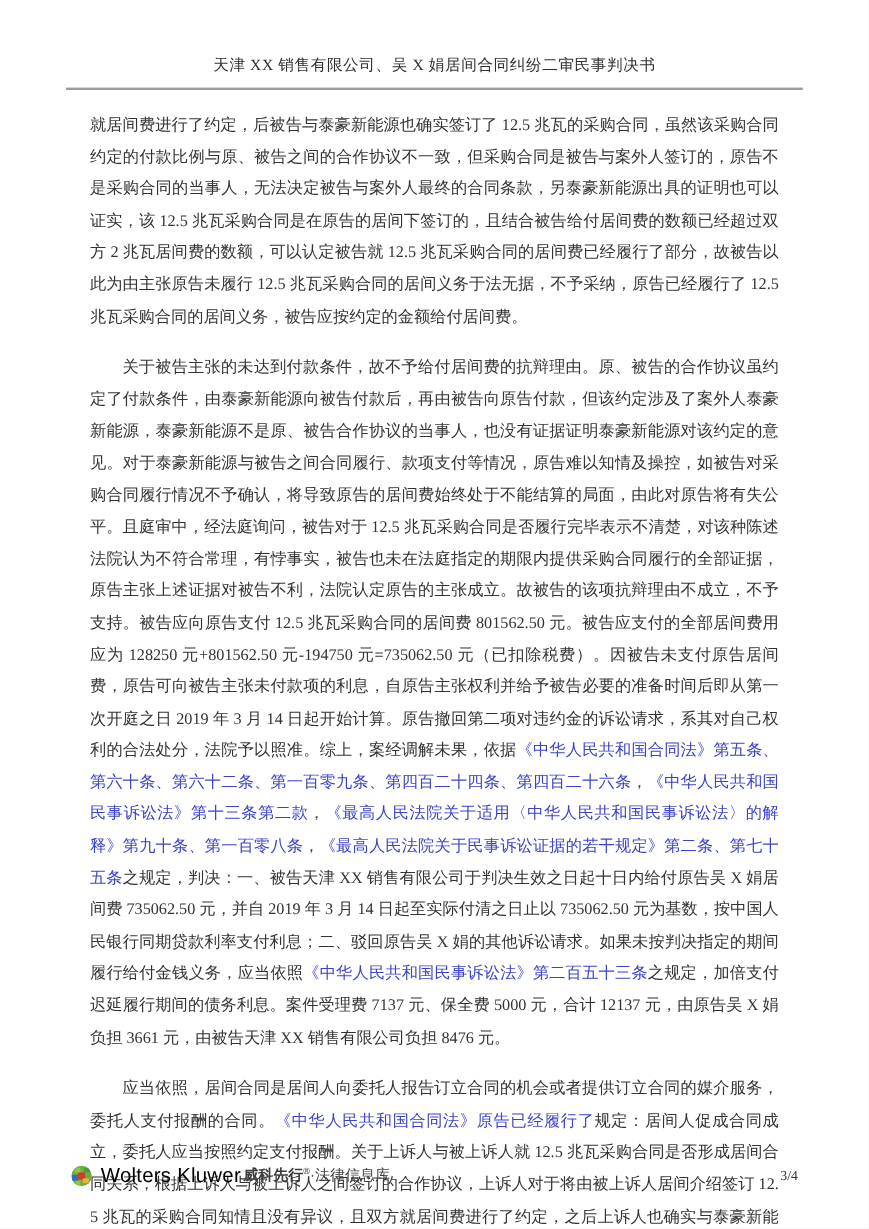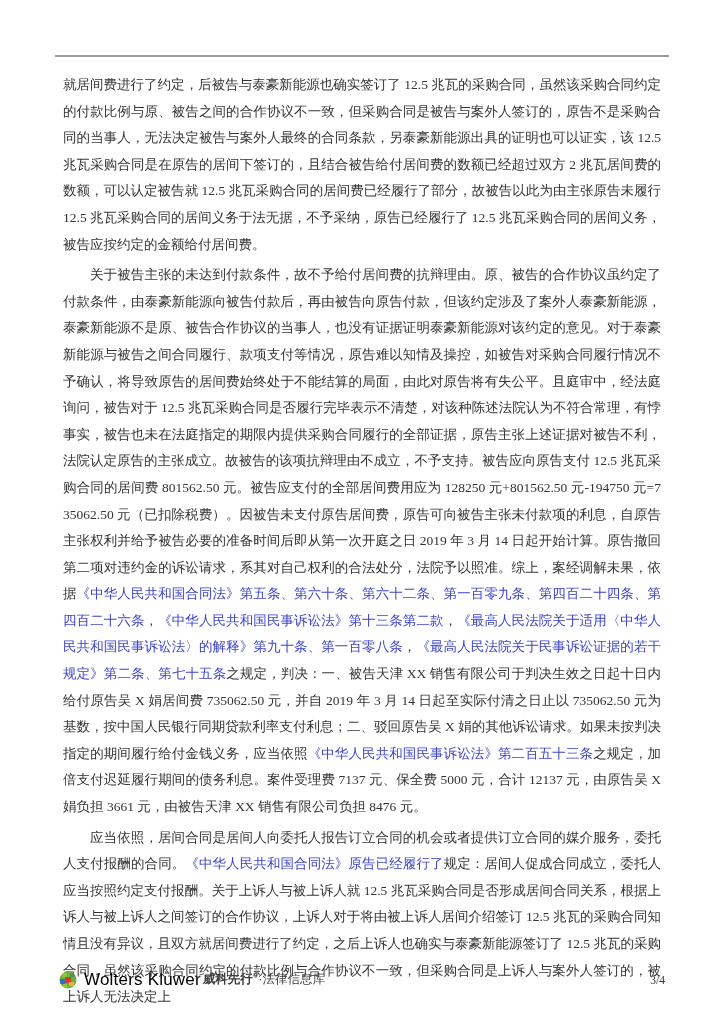--- a/index.html
+++ b/index.html
@@ -24,21 +24,21 @@
     width: 614px;
     margin: 10px auto 0 auto;
     border: none;
     border-top: 2px solid var(--rule-color, #9c9c9c);
   }
   .doc-body {
     width: 606px;
     margin: 15px auto 0 auto;
   }
   .para {
-    margin: 4px;
+    margin: 16px;
     font-size: 13.5px;
     line-height: 26.6px;
     text-align: justify;
     text-justify: inter-ideograph;
     color: var(--text-color, #333333);
     word-break: break-all;
   }
   .para.indent { text-indent: 2em; }
   .lnk { color: var(--link-color, #3c43c8); cursor: pointer; }
   .doc-footer {
@@ -77,20 +77,21 @@
     color: #333333;
     font-family: "Liberation Serif", serif;
   }
 </style>
 </head>
 <body>
 
 <div class="page">
 
   <div class="doc-header">
+    <div class="doc-title">天津 XX 销售有限公司、吴 X 娟居间合同纠纷二审民事判决书</div>
     <div class="header-rule"></div>
   </div>
 
   <div class="doc-body">
       <p class="para"><span>就居间费进行了约定，后被告与泰豪新能源也确实签订了 12.5 兆瓦的采购合同，虽然该采购合同约定的付款比例与原、被告之间的合作协议不一致，但采购合同是被告与案外人签订的，原告不是采购合同的当事人，无法决定被告与案外人最终的合同条款，另泰豪新能源出具的证明也可以证实，该 12.5 兆瓦采购合同是在原告的居间下签订的，且结合被告给付居间费的数额已经超过双方 2 兆瓦居间费的数额，可以认定被告就 12.5 兆瓦采购合同的居间费已经履行了部分，故被告以此为由主张原告未履行 12.5 兆瓦采购合同的居间义务于法无据，不予采纳，原告已经履行了 12.5 兆瓦采购合同的居间义务，被告应按约定的金额给付居间费。</span></p>
       <p class="para indent"><span>关于被告主张的未达到付款条件，故不予给付居间费的抗辩理由。原、被告的合作协议虽约定了付款条件，由泰豪新能源向被告付款后，再由被告向原告付款，但该约定涉及了案外人泰豪新能源，泰豪新能源不是原、被告合作协议的当事人，也没有证据证明泰豪新能源对该约定的意见。对于泰豪新能源与被告之间合同履行、款项支付等情况，原告难以知情及操控，如被告对采购合同履行情况不予确认，将导致原告的居间费始终处于不能结算的局面，由此对原告将有失公平。且庭审中，经法庭询问，被告对于 12.5 兆瓦采购合同是否履行完毕表示不清楚，对该种陈述法院认为不符合常理，有悖事实，被告也未在法庭指定的期限内提供采购合同履行的全部证据，原告主张上述证据对被告不利，法院认定原告的主张成立。故被告的该项抗辩理由不成立，不予支持。被告应向原告支付 12.5 兆瓦采购合同的居间费 801562.50 元。被告应支付的全部居间费用应为 128250 元+801562.50 元-194750 元=735062.50 元（已扣除税费）。因被告未支付原告居间费，原告可向被告主张未付款项的利息，自原告主张权利并给予被告必要的准备时间后即从第一次开庭之日 2019 年 3 月 14 日起开始计算。原告撤回第二项对违约金的诉讼请求，系其对自己权利的合法处分，法院予以照准。综上，案经调解未果，依据</span><span class="lnk">《中华人民共和国合同法》第五条、第六十条、第六十二条、第一百零九条、第四百二十四条、第四百二十六条</span><span>，</span><span class="lnk">《中华人民共和国民事诉讼法》第十三条第二款</span><span>，</span><span class="lnk">《最高人民法院关于适用〈中华人民共和国民事诉讼法〉的解释》第九十条、第一百零八条</span><span>，</span><span class="lnk">《最高人民法院关于民事诉讼证据的若干规定》第二条、第七十五条</span><span>之规定，判决：一、被告天津 XX 销售有限公司于判决生效之日起十日内给付原告吴 X 娟居间费 735062.50 元，并自 2019 年 3 月 14 日起至实际付清之日止以 735062.50 元为基数，按中国人民银行同期贷款利率支付利息；二、驳回原告吴 X 娟的其他诉讼请求。如果未按判决指定的期间履行给付金钱义务，应当依照</span><span class="lnk">《中华人民共和国民事诉讼法》第二百五十三条</span><span>之规定，加倍支付迟延履行期间的债务利息。案件受理费 7137 元、保全费 5000 元，合计 12137 元，由原告吴 X 娟负担 3661 元，由被告天津 XX 销售有限公司负担 8476 元。</span></p>
       <p class="para indent"><span>应当依照，居间合同是居间人向委托人报告订立合同的机会或者提供订立合同的媒介服务，委托人支付报酬的合同。</span><span class="lnk">《中华人民共和国合同法》原告已经履行了</span><span>规定：居间人促成合同成立，委托人应当按照约定支付报酬。关于上诉人与被上诉人就 12.5 兆瓦采购合同是否形成居间合同关系，根据上诉人与被上诉人之间签订的合作协议，上诉人对于将由被上诉人居间介绍签订 12.5 兆瓦的采购合同知情且没有异议，且双方就居间费进行了约定，之后上诉人也确实与泰豪新能源签订了 12.5 兆瓦的采购合同，虽然该采购合同约定的付款比例与合作协议不一致，但采购合同是上诉人与案外人签订的，被上诉人无法决定上</span></p>
     </div>
 
   <div class="doc-footer">

